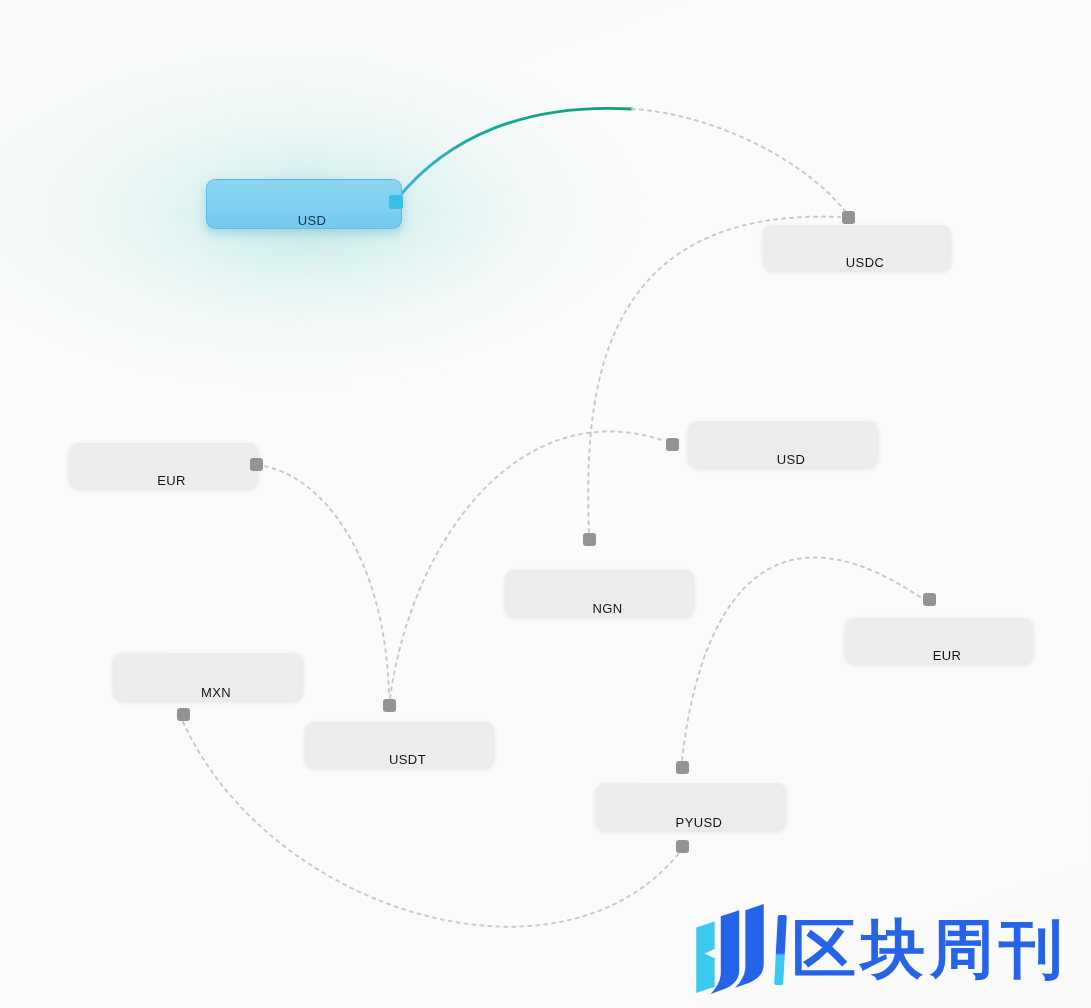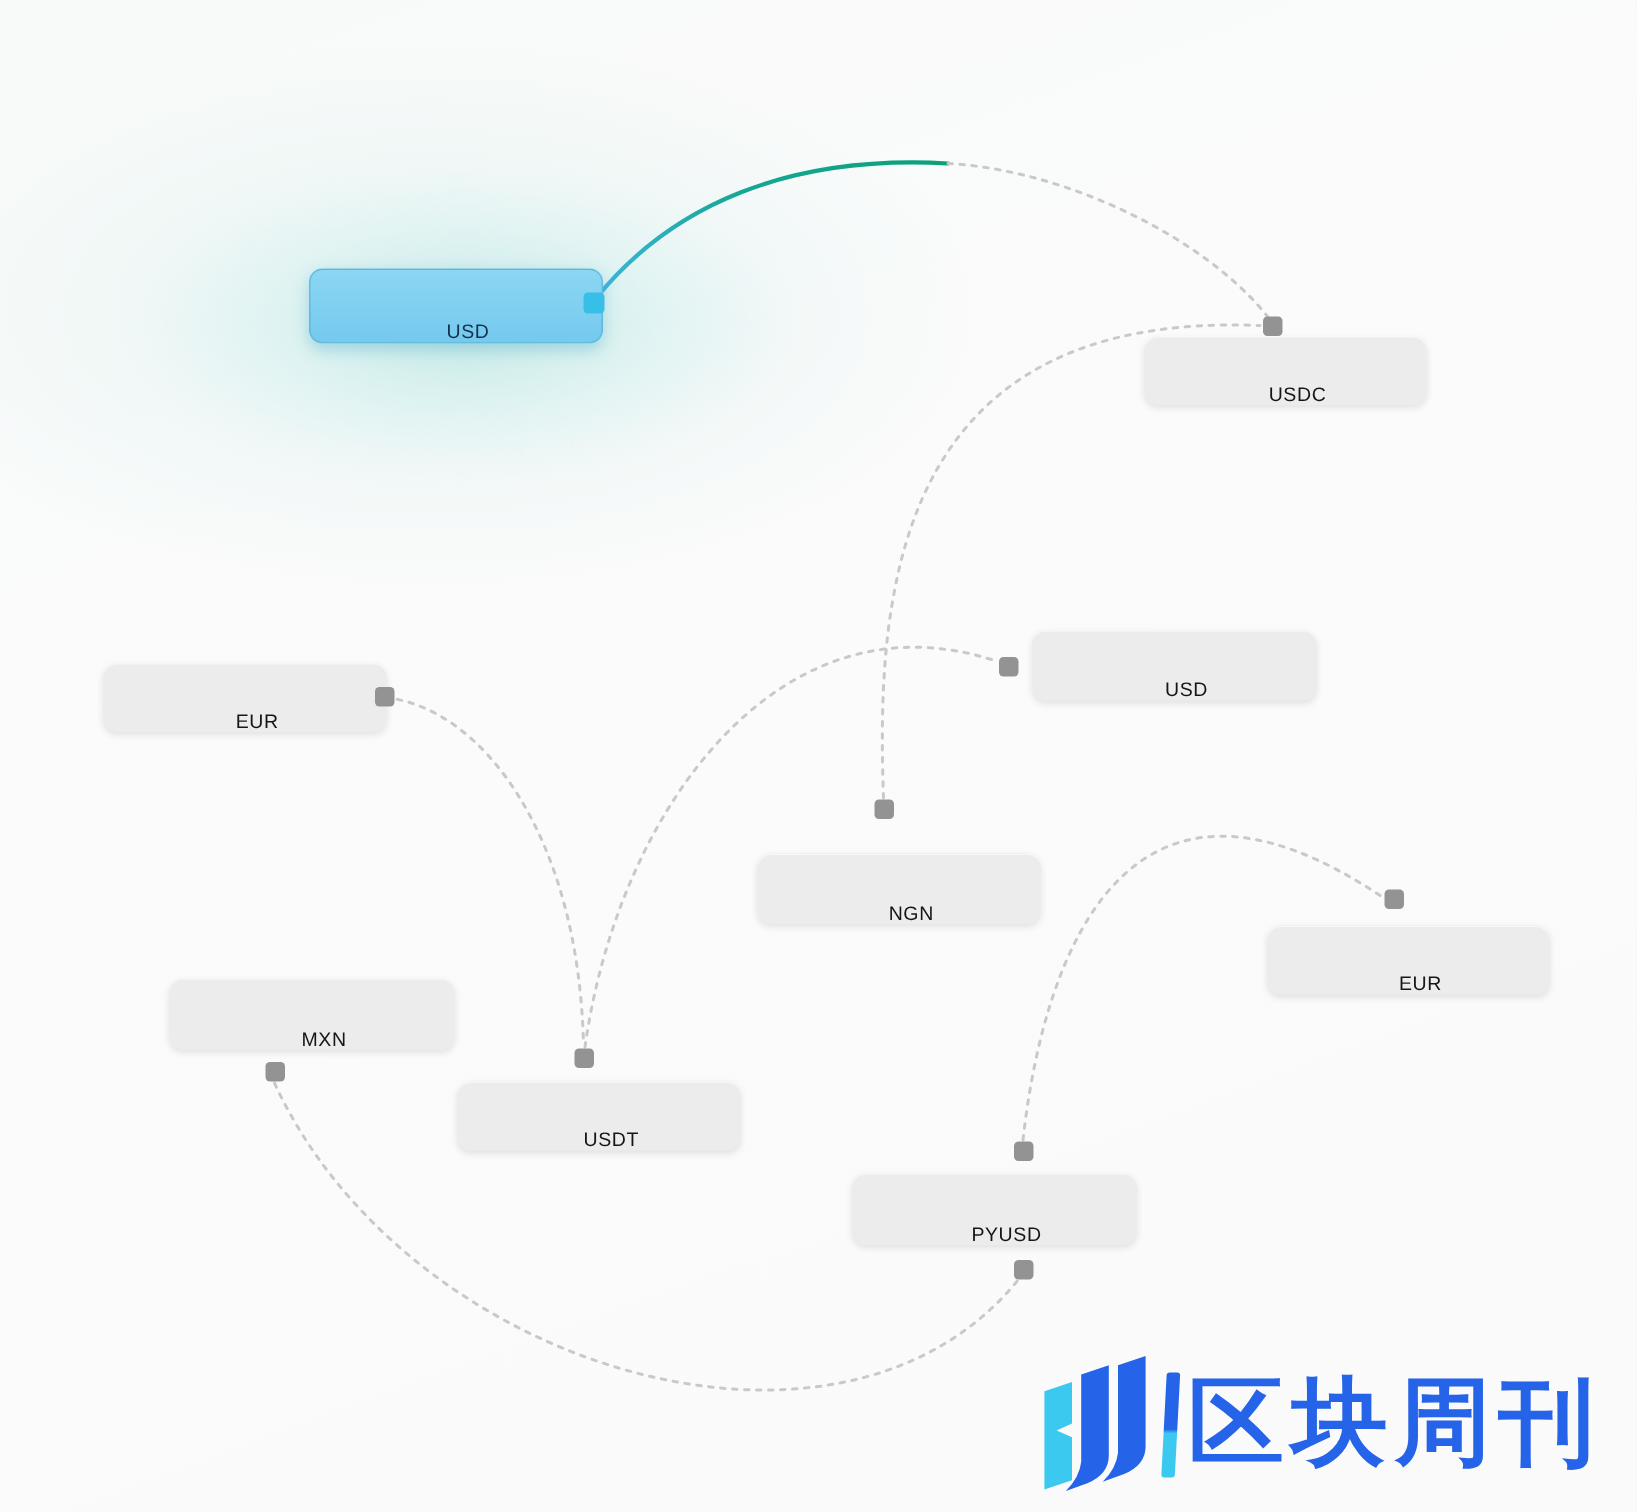--- a/index.html
+++ b/index.html
@@ -106,21 +106,21 @@
   </div>
   <div class="node" style="left:845px;top:617px;width:172px;height:46px;">
     <span>EUR</span>
   </div>
   <div class="node" style="left:113px;top:652px;width:174px;height:48px;">
     <span>MXN</span>
   </div>
   <div class="node" style="left:305px;top:721px;width:173px;height:46px;">
     <span>USDT</span>
   </div>
-  <div class="node" style="left:568px;top:782px;width:174px;height:48px;">
+  <div class="node" style="left:596px;top:782px;width:174px;height:48px;">
     <span>PYUSD</span>
   </div>
 
   <div class="port blue" style="left:389px;top:195px;"></div>
   <div class="port" style="left:842px;top:211px;"></div>
   <div class="port" style="left:250px;top:458px;"></div>
   <div class="port" style="left:666px;top:438px;"></div>
   <div class="port" style="left:583px;top:533px;"></div>
   <div class="port" style="left:923px;top:593px;"></div>
   <div class="port" style="left:177px;top:708px;"></div>

